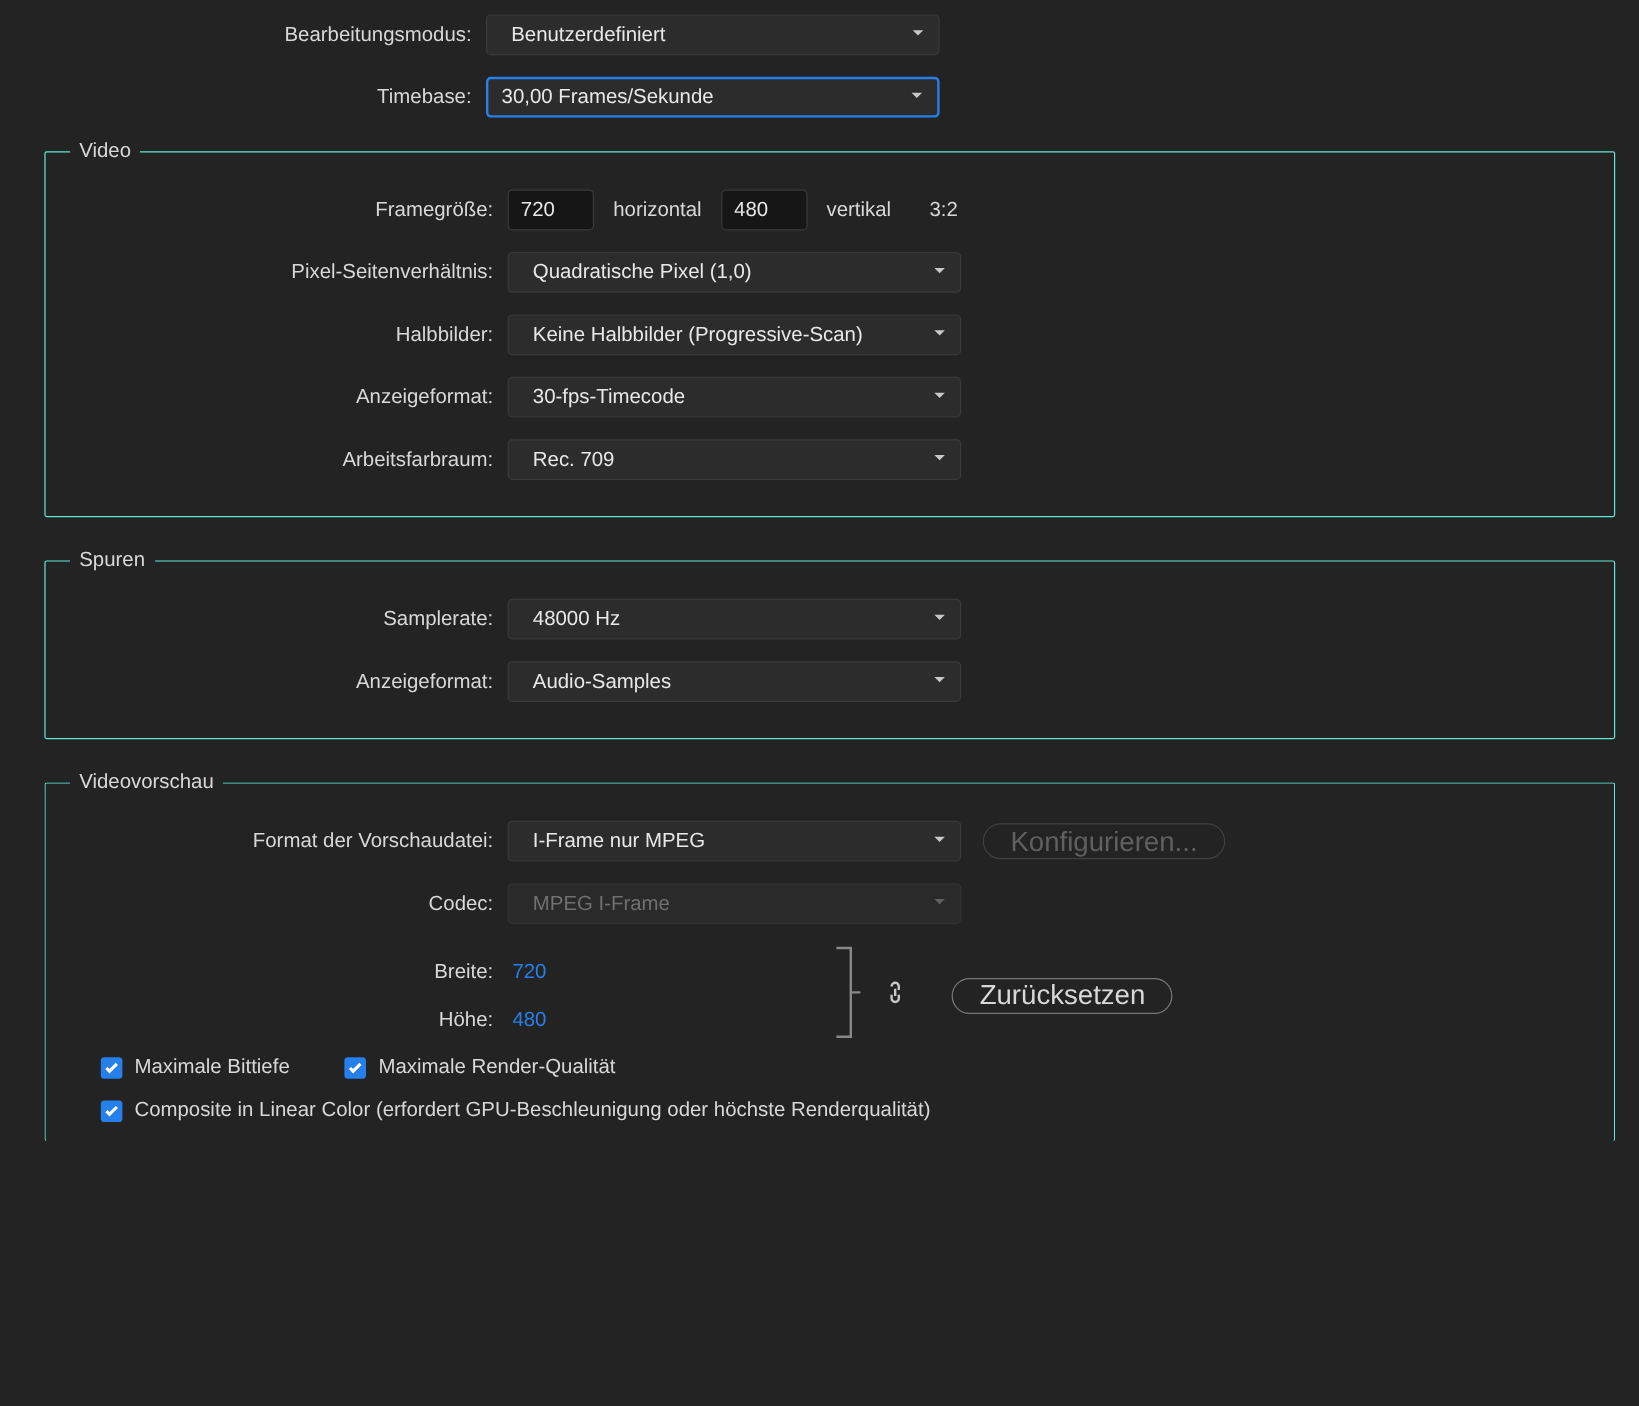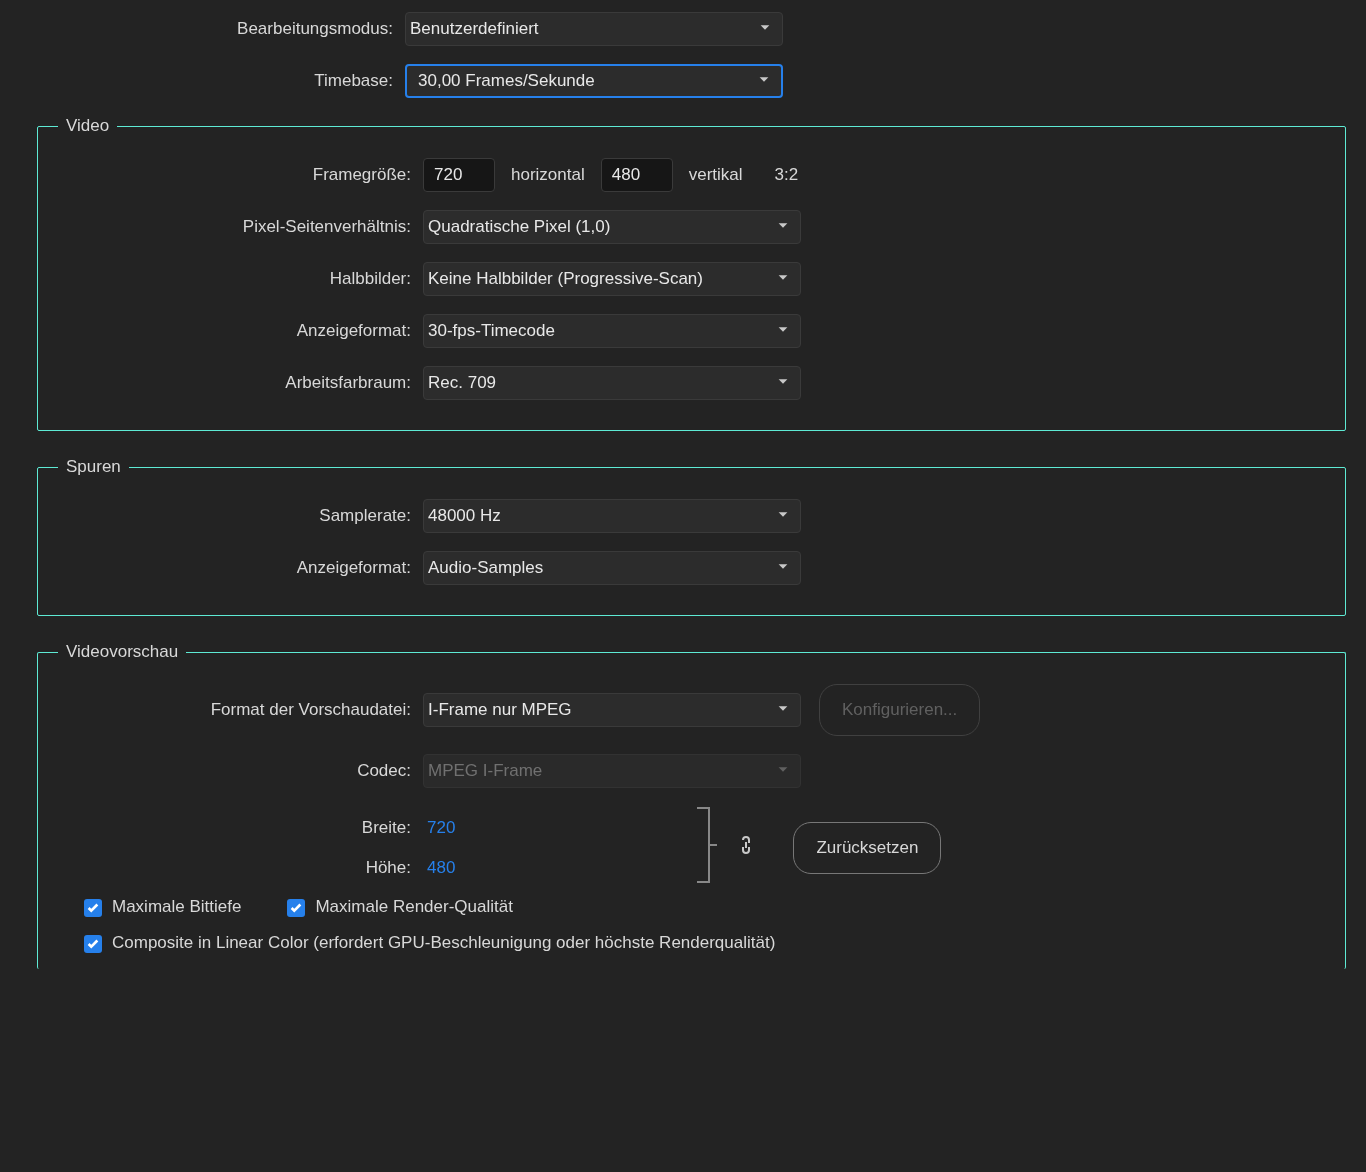--- a/index.html
+++ b/index.html
@@ -39,21 +39,21 @@
     padding-right: 12px;
     color: #d8d8d8;
   }
   .select {
     background: #2c2c2c;
     border: 1px solid #3a3a3a;
     border-radius: 4px;
     height: 34px;
     display: flex;
     align-items: center;
-    padding: 0 4px;
+    padding: 0 20px;
     width: 378px;
     position: relative;
     cursor: pointer;
     color: #e8e8e8;
   }
   .select.focused {
     border: 2px solid #2680eb;
     padding: 0 11px;
   }
   .select.disabled {
@@ -95,24 +95,24 @@
     font-family: inherit;
   }
   .inline-text {
     margin: 0 16px;
     color: #d8d8d8;
   }
   .btn-outline {
     background: transparent;
     border: 1.5px solid #777;
     border-radius: 18px;
-    height: 52px;
+    height: 30px;
     padding: 0 22px;
     color: #d8d8d8;
-    font-size: 17px;
+    font-size: 23px;
     cursor: pointer;
   }
   .btn-outline.disabled {
     border: 1.5px solid #404040;
     color: #606060;
     cursor: default;
   }
   .hot-text {
     color: #2680eb;
     cursor: ew-resize;

